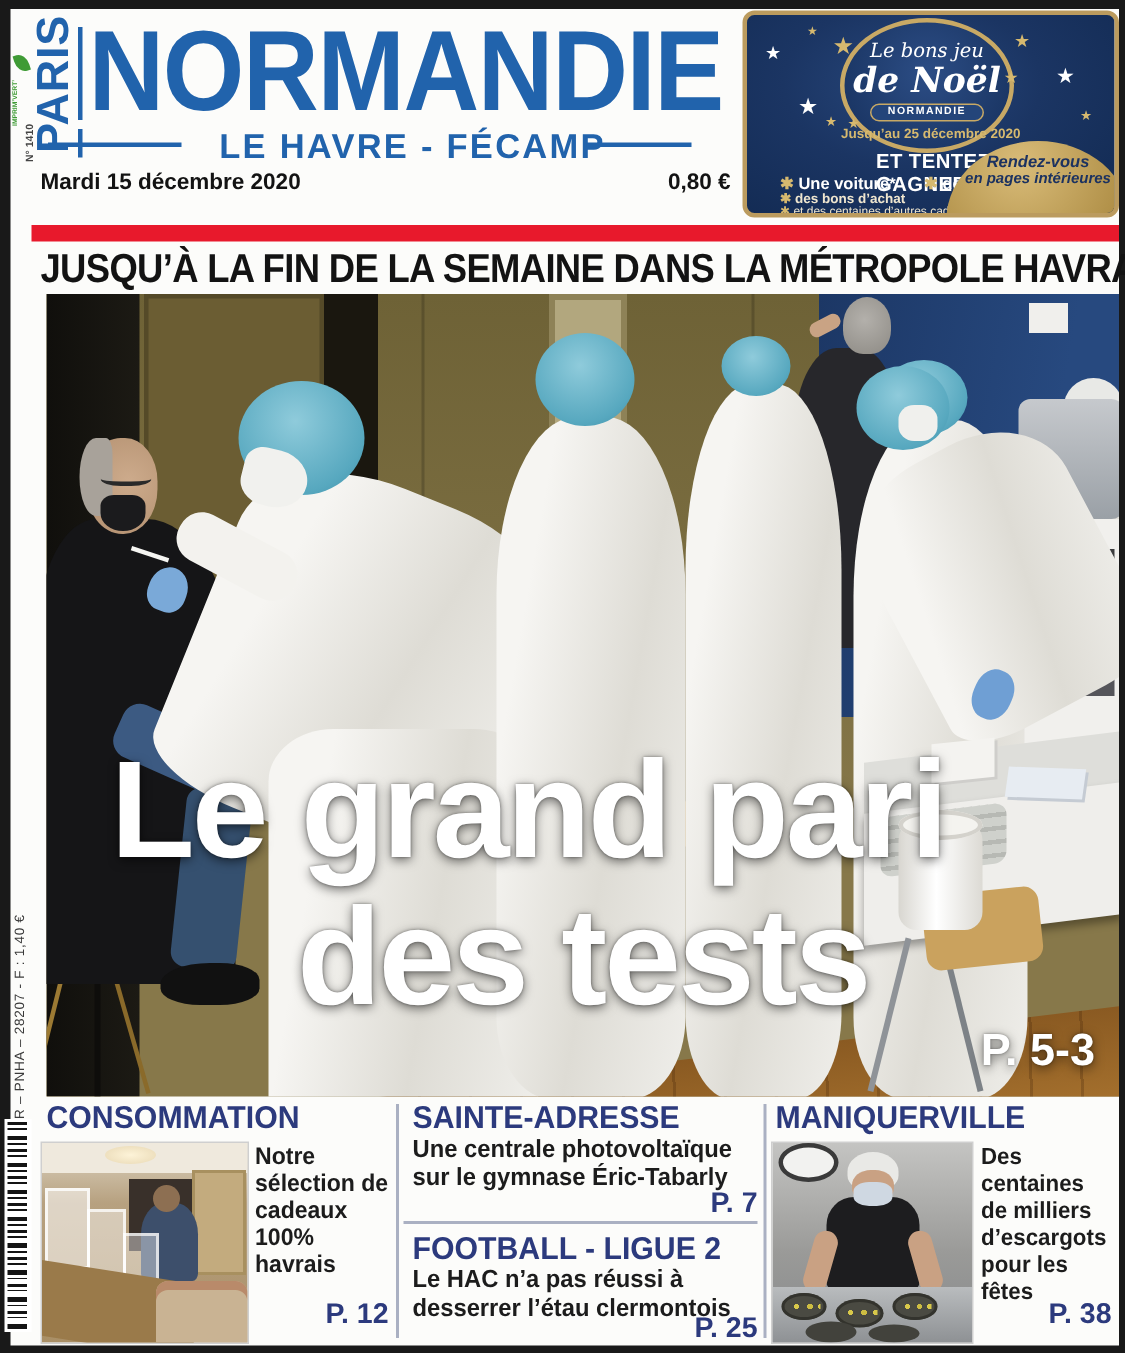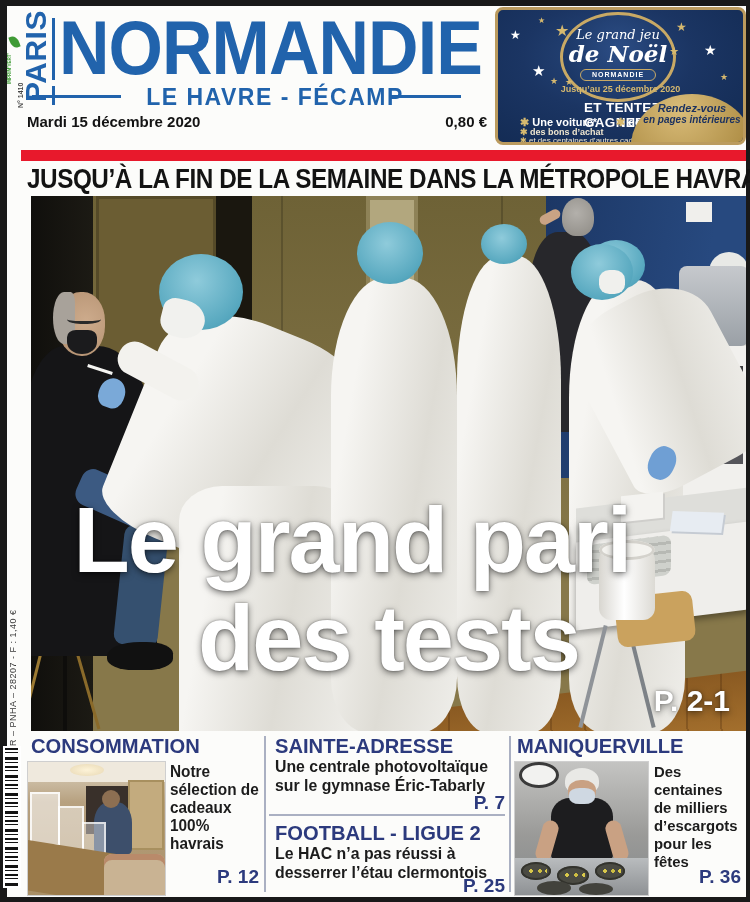--- a/index.html
+++ b/index.html
@@ -77,21 +77,21 @@
     <span class="star" style="left:34px;top:52px;color:#fff;font-size:15px;">★</span>
     <span class="star" style="left:40px;top:6px;color:#d6b96f;font-size:8px;">★</span>
     <span class="star" style="left:178px;top:10px;color:#d6b96f;">★</span>
     <span class="star" style="left:206px;top:32px;color:#fff;font-size:14px;">★</span>
     <span class="star" style="left:222px;top:62px;color:#d6b96f;font-size:9px;">★</span>
     <span class="star" style="left:52px;top:66px;color:#d6b96f;font-size:9px;">★</span>
     <div class="ab promo-badge" style="left:62px;top:2px;width:110px;height:84px;">
       <span class="star" style="left:-8px;top:6px;color:#d6b96f;font-size:16px;">★</span>
       <span class="star" style="right:-6px;top:30px;color:#d6b96f;font-size:11px;">★</span>
       <span class="star" style="left:2px;bottom:12px;color:#d6b96f;font-size:9px;">★</span>
-      <div class="script" style="font-size:13px;margin-top:12px;">Le grand jeu</div>
+      <div class="script" style="font-size:13px;margin-top:12px;">Le bons jeu</div>
       <div class="script" style="font-size:23px;font-weight:bold;margin-top:-2px;">de Noël</div>
       <div style="margin:2px auto 0;width:74px;background:#24457a;border:1px solid #c8a965;border-radius:6px;font-size:7px;font-weight:bold;letter-spacing:1px;line-height:10px;color:#fff;">NORMANDIE</div>
     </div>
     <div class="ab gold" style="left:0;top:74px;width:245px;text-align:center;font-size:9px;font-weight:bold;">Jusqu’au 25 décembre 2020</div>
     <div class="ab" style="left:86px;top:90px;font-size:13.5px;font-weight:bold;color:#fff;letter-spacing:.3px;">ET TENTEZ DE GAGNER</div>
     <div class="ab" style="left:22px;top:106px;font-size:11px;font-weight:bold;color:#fff;"><span class="gold">✱ </span><span>Une voiture*</span></div>
     <div class="ab" style="left:118px;top:106px;font-size:11px;font-weight:bold;color:#fff;"><span class="gold">✱ </span><span>des vélos</span></div>
     <div class="ab" style="left:22px;top:117px;font-size:9px;font-weight:bold;color:#efe6cf;"><span class="gold">✱ </span><span>des bons d’achat</span></div>
     <div class="ab" style="left:22px;top:126px;font-size:8px;color:#efe6cf;"><span class="gold">✱ </span><span>et des centaines d’autres cadeaux</span></div>
     <div class="ab cta-ellipse" style="right:-10px;bottom:-4px;width:122px;height:44px;padding-top:8px;">
@@ -182,21 +182,21 @@
     <div class="ab" style="left:556px;top:344px;width:84px;height:40px;background:repeating-linear-gradient(180deg,#cfd1cc 0 6px,#b7b9b4 6px 9px);border-radius:8px;transform:skewY(-7deg);"></div>
     <div class="ab" style="left:590px;top:298px;width:42px;height:26px;background:#f4f3f0;box-shadow:2px 2px 0 #cfcecb;transform:skewY(-6deg);"></div>
     <div class="ab" style="left:640px;top:316px;width:52px;height:20px;background:#e7ecf2;box-shadow:2px 2px 0 #c5cbd3;transform:skewY(-6deg) rotate(8deg);"></div>
 
     <div class="ab" style="left:585px;top:398px;width:78px;height:50px;background:#caa25e;border-radius:10px;transform:rotate(-6deg);"></div>
     <div class="ab" style="left:568px;top:352px;width:56px;height:72px;background:linear-gradient(90deg,#d8d6d0,#ffffff 45%,#dcdad4);border-radius:12px;"></div>
     <div class="ab" style="left:568px;top:344px;width:56px;height:20px;background:#f4f3ef;border-radius:50%;box-shadow:inset 0 0 0 3px #d4d2cc;"></div>
 
     <div class="ab headline" style="left:0;top:296px;width:642px;font-size:92px;line-height:96px;">Le grand pari</div>
     <div class="ab headline" style="left:0;top:394px;width:715px;font-size:92px;line-height:96px;">des tests</div>
-    <div class="ab headline" style="right:16px;top:488px;font-size:30px;letter-spacing:0;">P. 2-1</div>
+    <div class="ab headline" style="right:16px;top:488px;font-size:30px;letter-spacing:0;">P. 5-3</div>
   </div>
 
   <div class="ab vtext spine" style="left:1px;top:540px;height:200px;">R – PNHA – 28207 - F : 1,40 €</div>
 
   <div class="ab" style="left:-4px;top:740px;width:18px;height:142px;background:#fff;padding:0;">
     <div class="barcode" style="position:absolute;left:2px;top:2px;width:13px;height:138px;"></div>
   </div>
 
   <div class="ab sec-head" style="left:24px;top:728px;">CONSOMMATION</div>
   <div class="ab news-photo" style="left:20px;top:755px;width:137px;height:133px;background:linear-gradient(#ddd4c2,#b7a180 30%,#a98f66);">
@@ -243,16 +243,16 @@
     <div class="ab" style="left:42px;top:104px;width:32px;height:19px;background:#4a4a42;border-radius:50%;box-shadow:inset 0 0 0 2px #33332d;">
           <div style="margin:5px 4px;height:9px;background:radial-gradient(circle 3px at 6px 4px,#d8c84a 60%,transparent 62%),radial-gradient(circle 3px at 15px 4px,#cdbd42 60%,transparent 62%),radial-gradient(circle 3px at 23px 4px,#d8c84a 60%,transparent 62%);"></div>
         </div>
     <div class="ab" style="left:80px;top:100px;width:30px;height:18px;background:#4a4a42;border-radius:50%;box-shadow:inset 0 0 0 2px #33332d;">
           <div style="margin:5px 4px;height:8px;background:radial-gradient(circle 3px at 6px 4px,#d8c84a 60%,transparent 62%),radial-gradient(circle 3px at 14px 4px,#cdbd42 60%,transparent 62%),radial-gradient(circle 3px at 21px 4px,#d8c84a 60%,transparent 62%);"></div>
         </div>
     <div class="ab" style="left:22px;top:119px;width:34px;height:14px;background:#42423c;border-radius:50%;"></div>
     <div class="ab" style="left:64px;top:121px;width:34px;height:12px;background:#42423c;border-radius:50%;"></div>
   </div>
   <div class="ab sec-text" style="left:647px;top:757px;width:90px;font-size:15.5px;line-height:18px;">Des centaines de milliers d’escargots pour les fêtes</div>
-  <div class="ab sec-page" style="left:682px;top:860px;width:52px;">P. 36</div>
+  <div class="ab sec-page" style="left:682px;top:860px;width:52px;">P. 38</div>
 
  </div>
 </div>
 
 </body></html>

